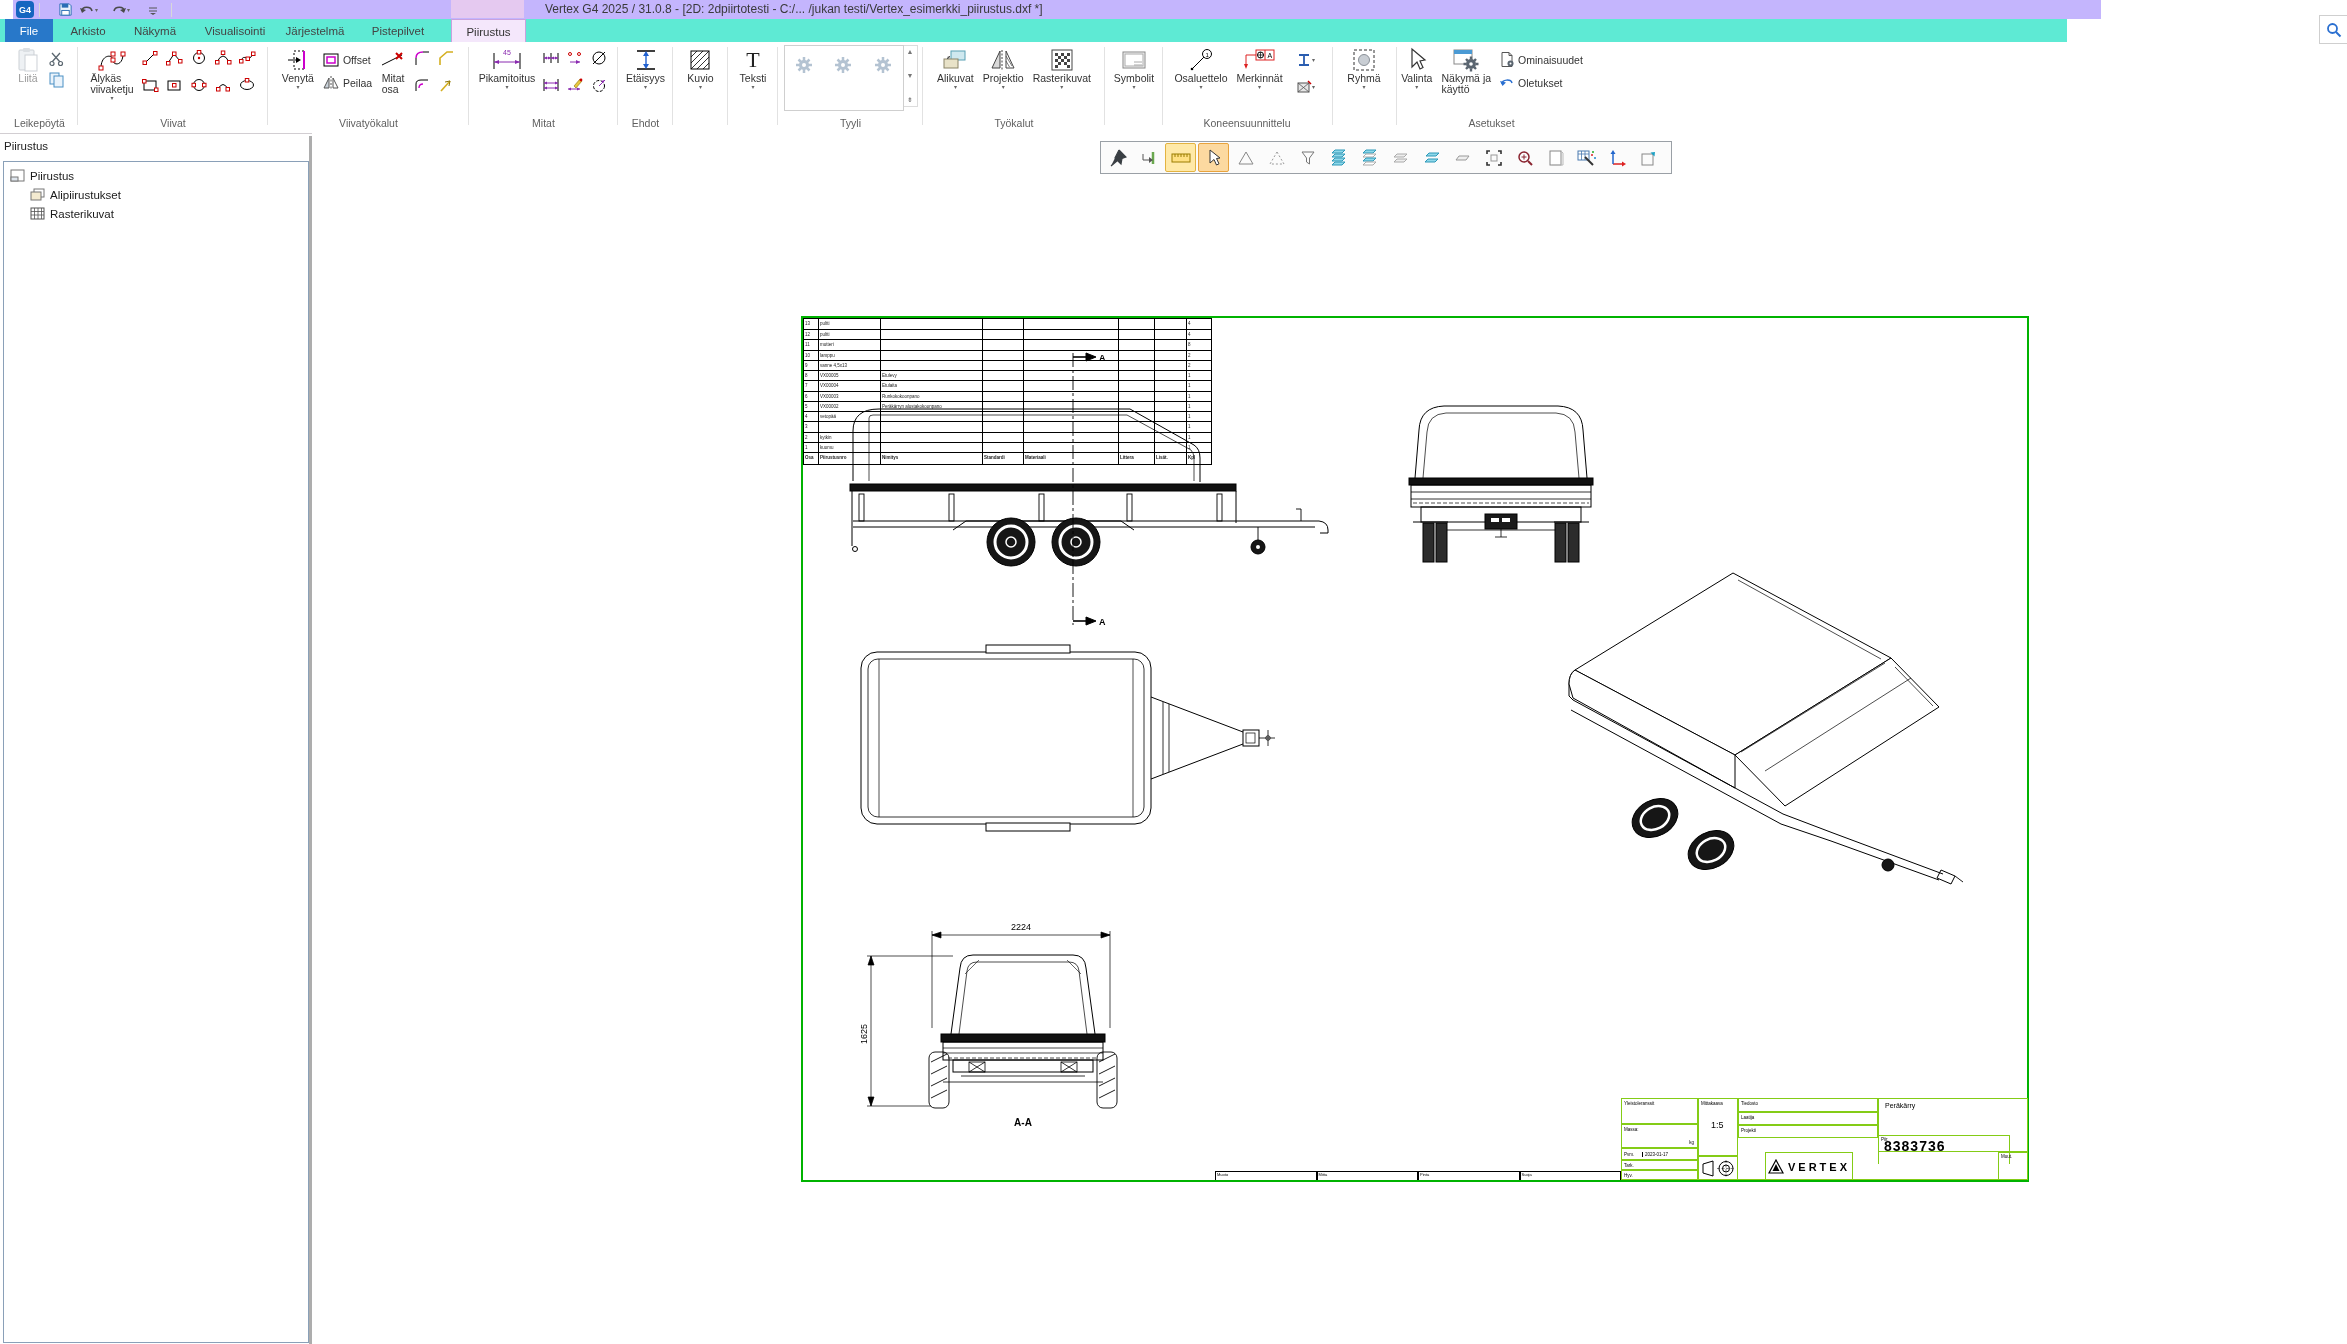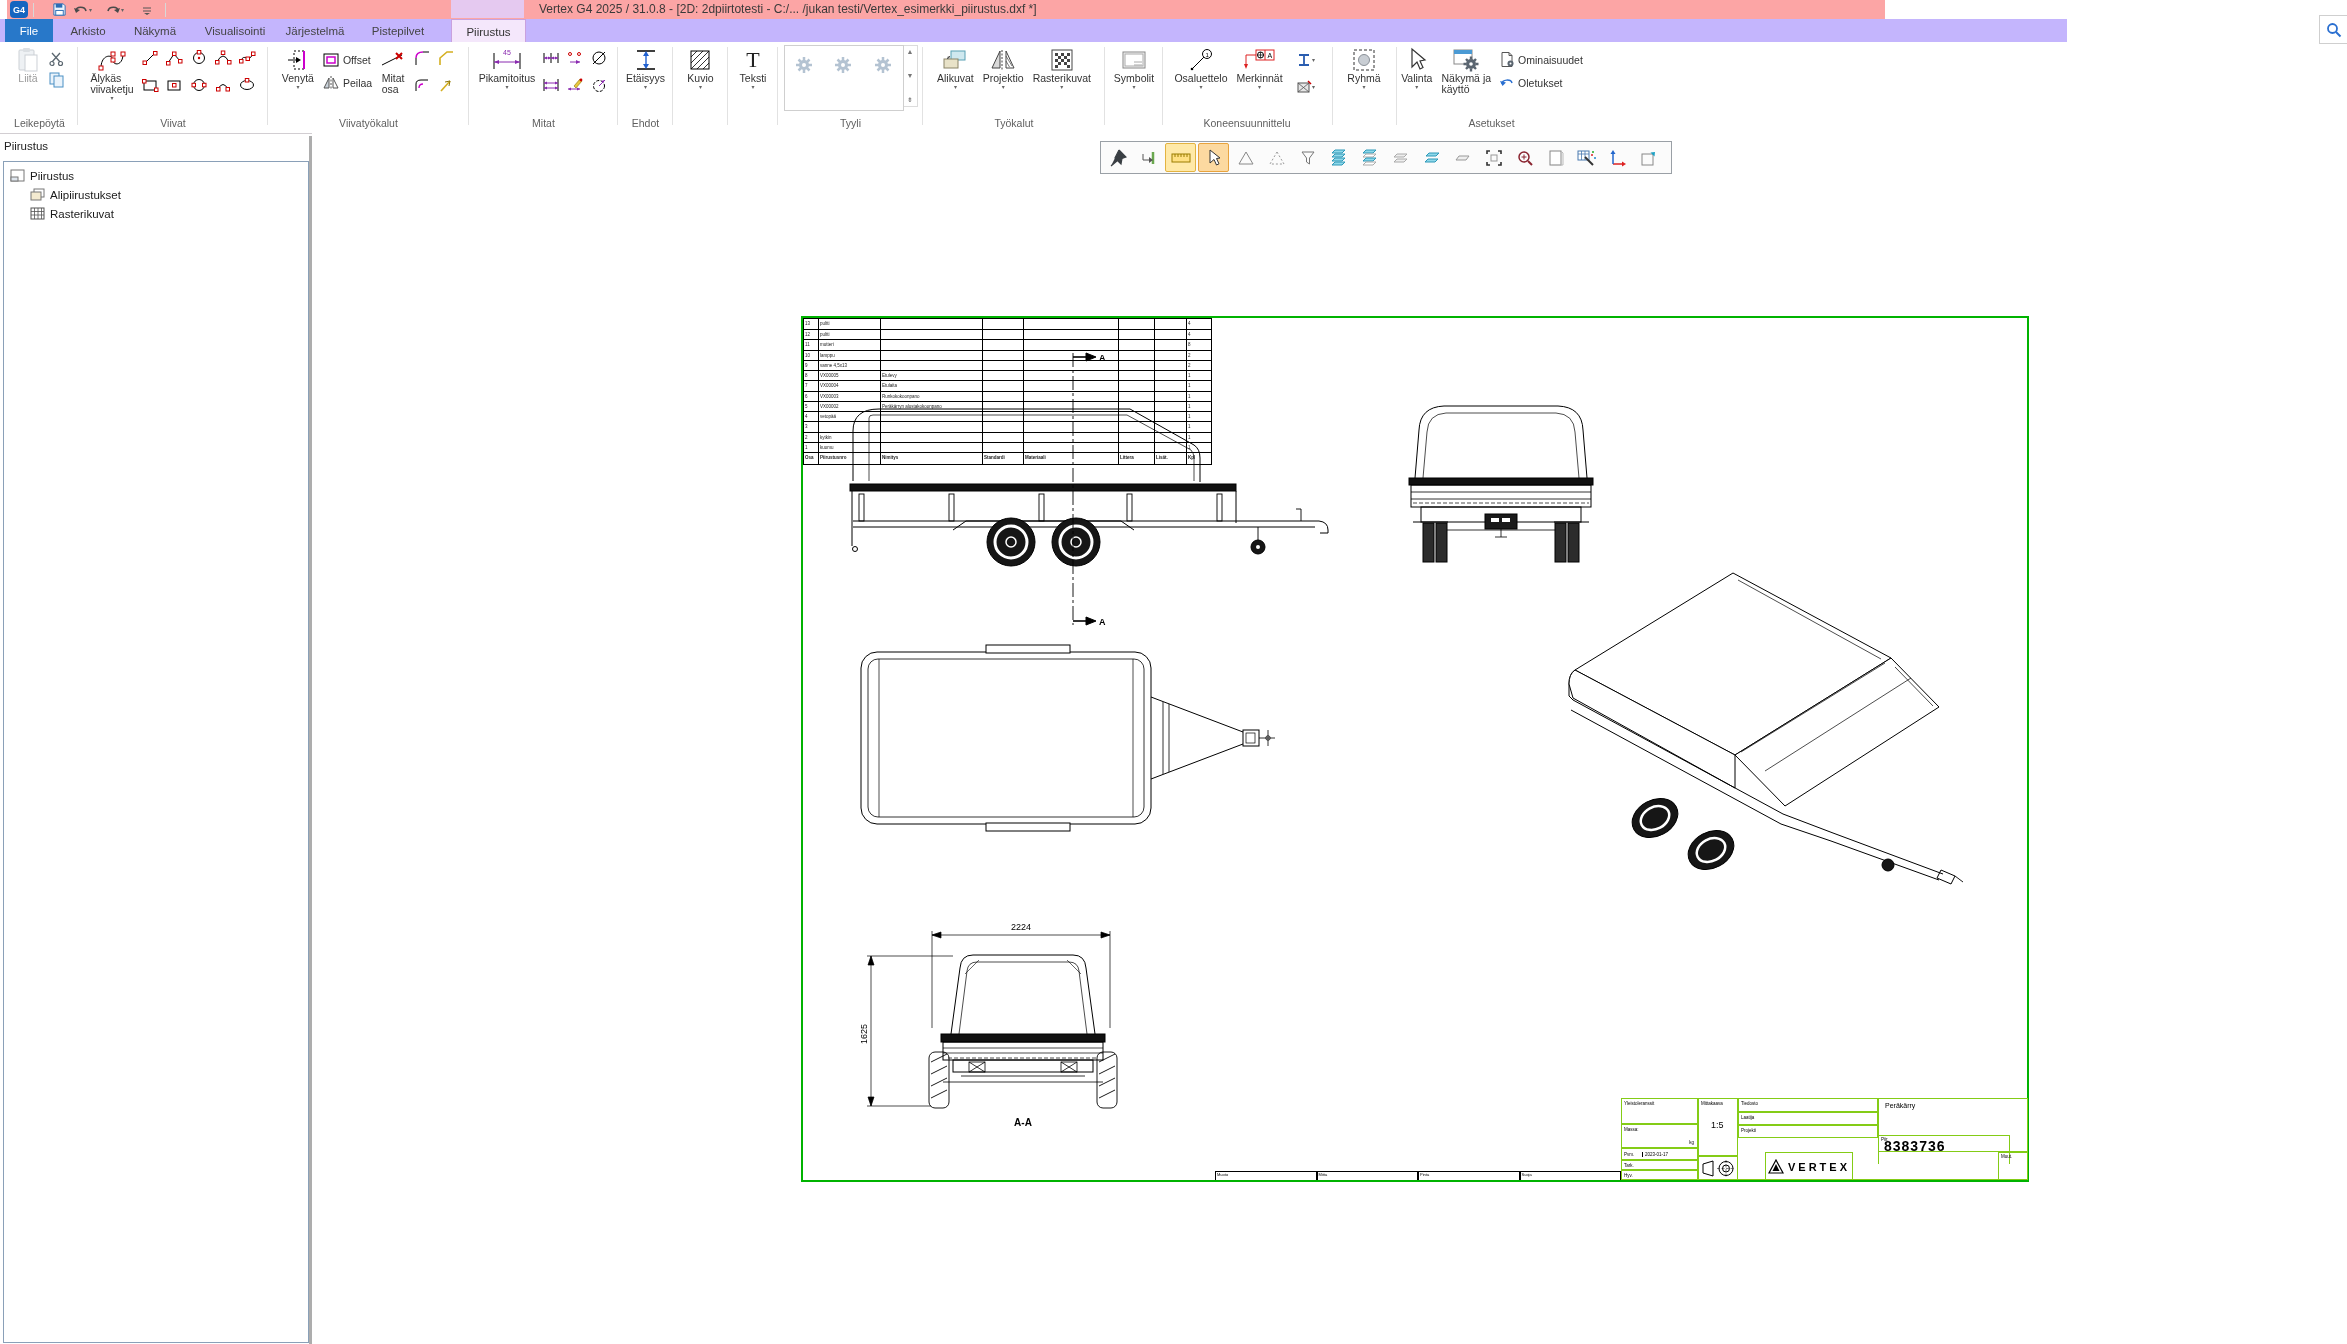--- a/index.html
+++ b/index.html
@@ -1,28 +1,28 @@
 <!DOCTYPE html>
 <html><head>
 <meta charset="utf-8">
 <style>
   html,body{margin:0;padding:0}
   body{width:2347px;height:1344px;position:relative;overflow:hidden;background:#fff;
        font-family:"Liberation Sans",sans-serif;color:#222;-webkit-font-smoothing:antialiased}
   .abs{position:absolute}
   
-  #titlebar{left:7px;top:0;width:1878px;height:19px;background:#fca5a5}
+  #titlebar{left:13px;top:0;width:2088px;height:19px;background:#c4b5fd}
   #apptitle{left:532px;top:2px;font-size:12px;color:#3a3a3a;white-space:nowrap}
   .qat-ico{top:2px;height:15px;display:flex;align-items:center}
   .sep{width:1px;height:14px;background:#d8d8d8;top:3px}
   #logo{left:3px;top:1px;width:18px;height:17px;background:#1565c0;border-radius:4px;
         color:#fff;font-size:9px;font-weight:bold;display:flex;align-items:center;justify-content:center}
   .caret{font-size:6px;color:#666;line-height:6px}
   
-  #menurow{left:0;top:19px;width:2067px;height:23px;background:#c4b5fd}
+  #menurow{left:0;top:19px;width:2067px;height:23px;background:#5eead4}
   .tab{top:0;height:23px;display:flex;align-items:center;justify-content:center;
        font-size:11.5px;color:#444;cursor:default}
   #tab-file{background:#2878c9;color:#fff}
   #ctx-top{left:451px;top:0;width:73px;height:18px;background:#e5c9f0}
   #tab-piirustus{background:#f4e7fb;border:1px solid #c9a1de;color:#333}
   
   #ribbon{left:0;top:42px;width:2347px;height:91px;background:#fff;border-bottom:1px solid #d2ced2}
   .grp{position:absolute;top:2px;height:86px}
   .glabel{position:absolute;bottom:1px;left:0;right:0;text-align:center;font-size:10.5px;color:#5f5f5f}
   .gdiv{position:absolute;top:5px;width:1px;height:78px;background:#e2e2e2}

